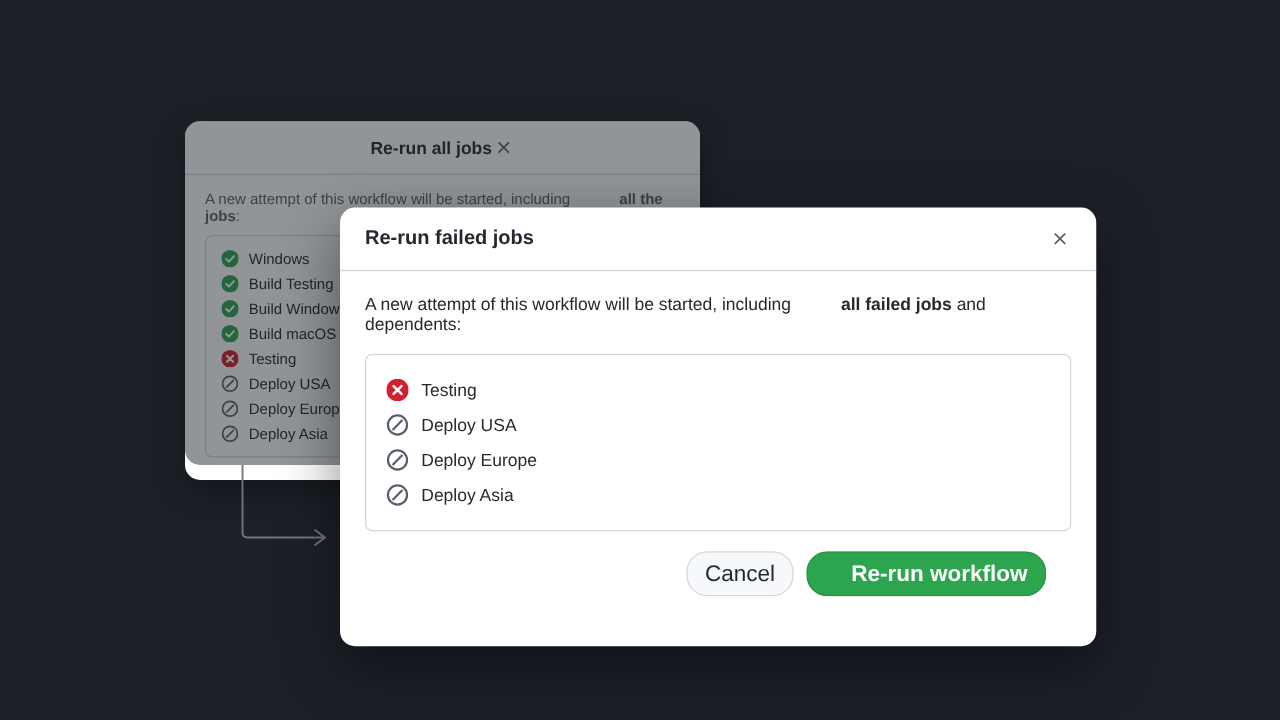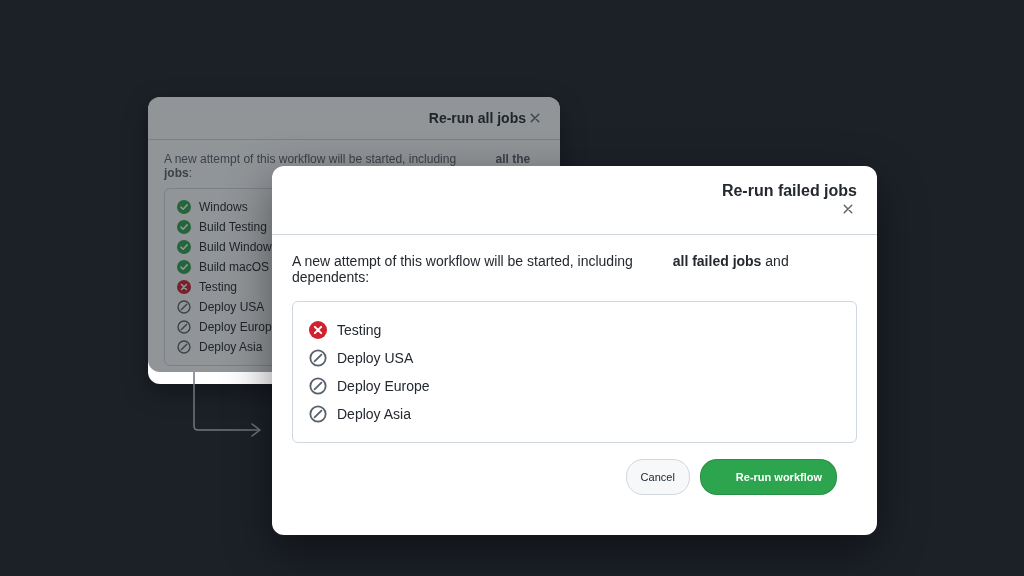--- a/index.html
+++ b/index.html
@@ -16,21 +16,21 @@
     position: absolute;
     left: 148px;
     top: 97px;
     width: 412px;
     background: #ffffff;
     border-radius: 12px;
     box-shadow: 0 8px 24px rgba(0,0,0,.35);
     overflow: hidden;
   }
   .back-dialog .hdr {
-    display: flex; align-items: center; justify-content: flex-end;
+    display: flex; align-items: center; justify-content: center;
     padding: 12px 16px;
     border-bottom: 1px solid #d0d7de;
   }
   .back-dialog .hdr h3 { font-size: 14px; font-weight: 600; color: #24292f; }
   .back-dialog .desc {
     padding: 12px 16px 8px 16px;
     font-size: 12px;
     color: #57606a;
   }
   .back-dialog .box {
@@ -72,24 +72,23 @@
     position: absolute;
     left: 272px;
     top: 166px;
     width: 605px;
     background: #ffffff;
     border-radius: 12px;
     box-shadow: 0 16px 48px rgba(0,0,0,.45);
     overflow: hidden;
   }
   .front-dialog .hdr {
-    display: flex; align-items: flex-end; justify-content: space-between;
+    display: flex; align-items: flex-start; justify-content: space-between;
     padding: 16px 20px;
     border-bottom: 1px solid #d0d7de;
-    flex-direction: column;
   }
   .front-dialog .hdr h2 { font-size: 16px; font-weight: 600; color: #24292f; }
   .front-dialog .body { padding: 18px 20px 20px 20px; }
   .front-dialog .desc { font-size: 14px; color: #24292f; margin-bottom: 16px; }
   .front-dialog .box {
     border: 1px solid #d0d7de;
     border-radius: 6px;
     padding: 14px 16px;
   }
   .front-dialog .row {
@@ -97,21 +96,21 @@
     padding: 5px 0;
     font-size: 14px;
     color: #24292f;
   }
   .front-dialog .footer {
     display: flex; justify-content: flex-end; gap: 10px;
     padding: 0 20px 20px 20px;
     margin-top: 16px;
   }
   .btn {
-    font-size: 11px;
+    font-size: 18px;
     font-weight: 500;
     padding: 7px 14px;
     border-radius: 17px;
     cursor: pointer;
     border: 1px solid;
     line-height: 20px;
   }
   .btn-secondary {
     background: #f6f8fa;
     border-color: #d0d7de;

